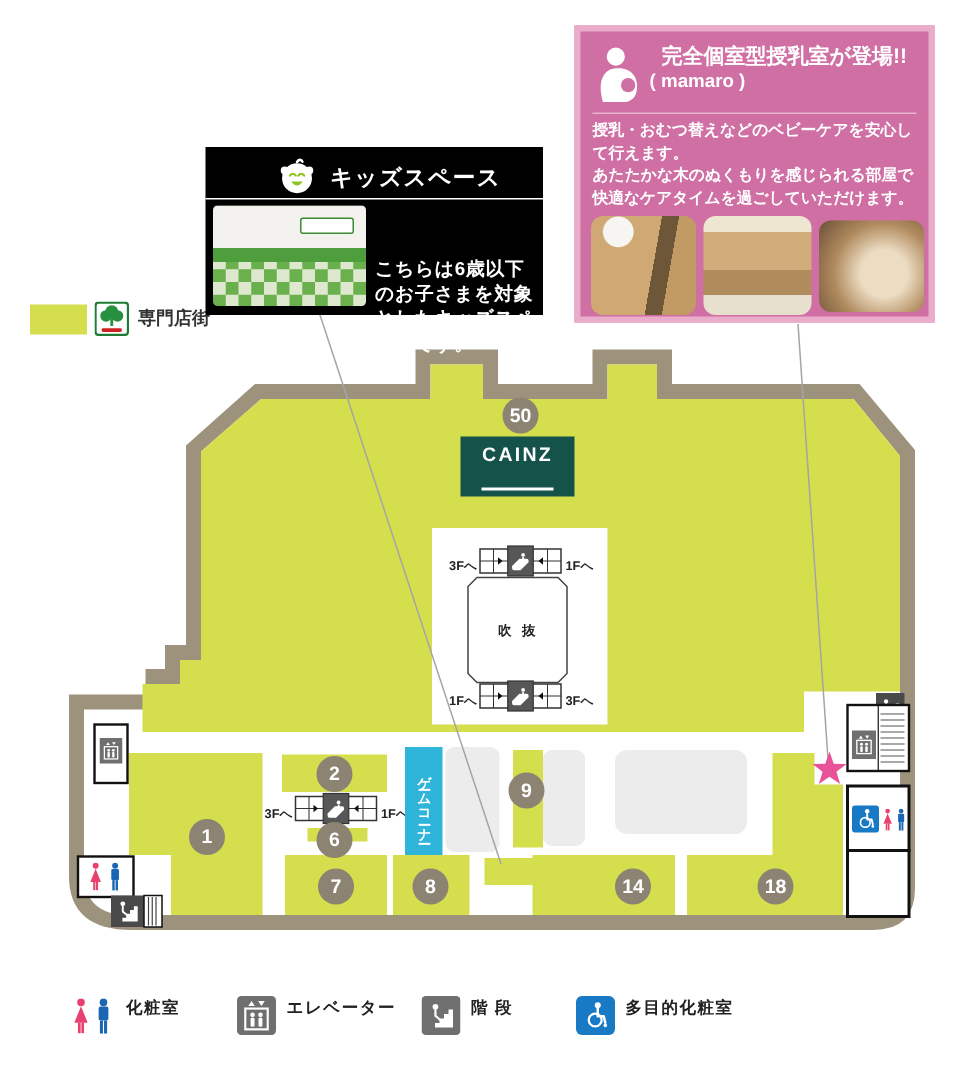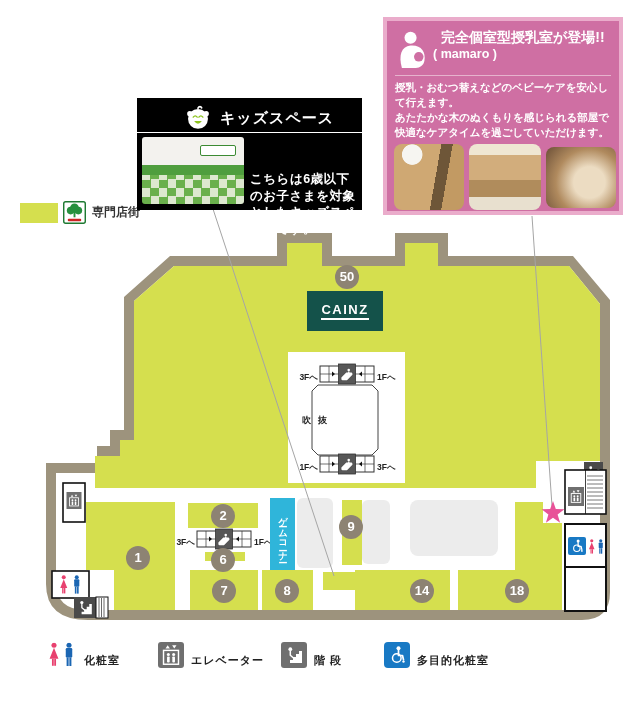--- a/index.html
+++ b/index.html
@@ -44,30 +44,30 @@
   .swatch{width:38px;height:20px;background:#d5df4e;}
   .shop-legend-label{font-size:12px;font-weight:bold;color:#333;margin-left:6px;text-align:right;}
 
   
   .unit{position:absolute;width:24px;height:24px;border-radius:50%;background:#8d8373;
         color:#fff;font-weight:bold;font-size:13px;line-height:24px;text-align:center;}
   .flab{position:absolute;font-size:8.5px;font-weight:bold;color:#222;width:26px;}
   .cainz{position:absolute;left:307px;top:291px;width:76px;height:40px;background:#14524a;
          display:flex;align-items:center;justify-content:center;}
   .cainz span{color:#fff;font-weight:bold;font-size:13px;letter-spacing:1.5px;
-         border-bottom:2px solid #fff;padding-bottom:1px;}
-  .atrium-label{position:absolute;left:302px;top:414px;width:60px;text-align:left;
+         border-bottom:2px solid #fff;padding-bottom:15px;}
+  .atrium-label{position:absolute;left:318px;top:414px;width:60px;text-align:center;
          font-size:9px;font-weight:bold;color:#222;letter-spacing:7px;}
   .game{position:absolute;left:270px;top:498px;width:25px;height:72px;background:#2fb5da;
         display:flex;align-items:center;justify-content:center;}
   .game span{writing-mode:vertical-rl;color:#fff;font-weight:bold;font-size:9px;
         letter-spacing:1px;}
 
   
-  .leg{position:absolute;top:641px;display:flex;align-items:flex-end;height:27px;}
+  .leg{position:absolute;top:664px;display:flex;align-items:flex-start;height:27px;}
   .leg-label{font-size:11px;font-weight:bold;color:#222;margin-left:7px;letter-spacing:1px;}
 </style>
 </head>
 <body>
 
 <div class="stage">
 
   <svg class="abs" style="left:0;top:0" width="637" height="711" viewBox="0 0 637 711">
     <defs>
       <symbol id="sym-female" viewBox="0 0 10 20">

